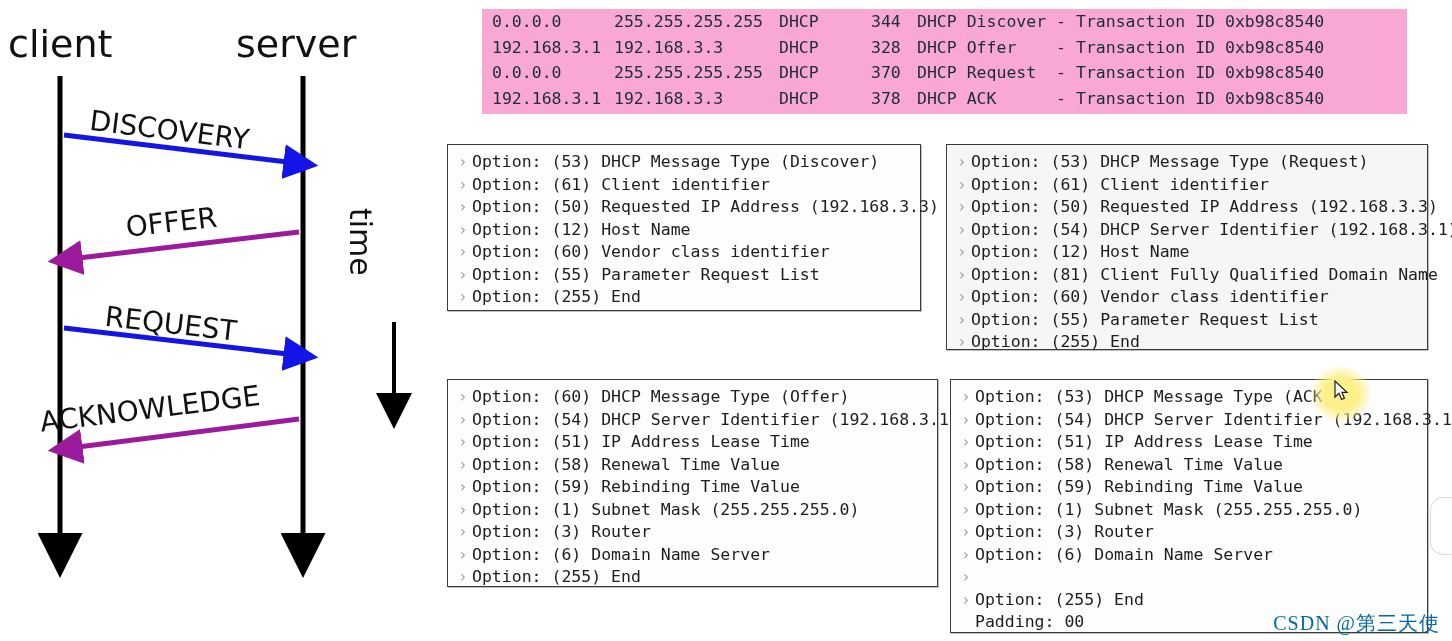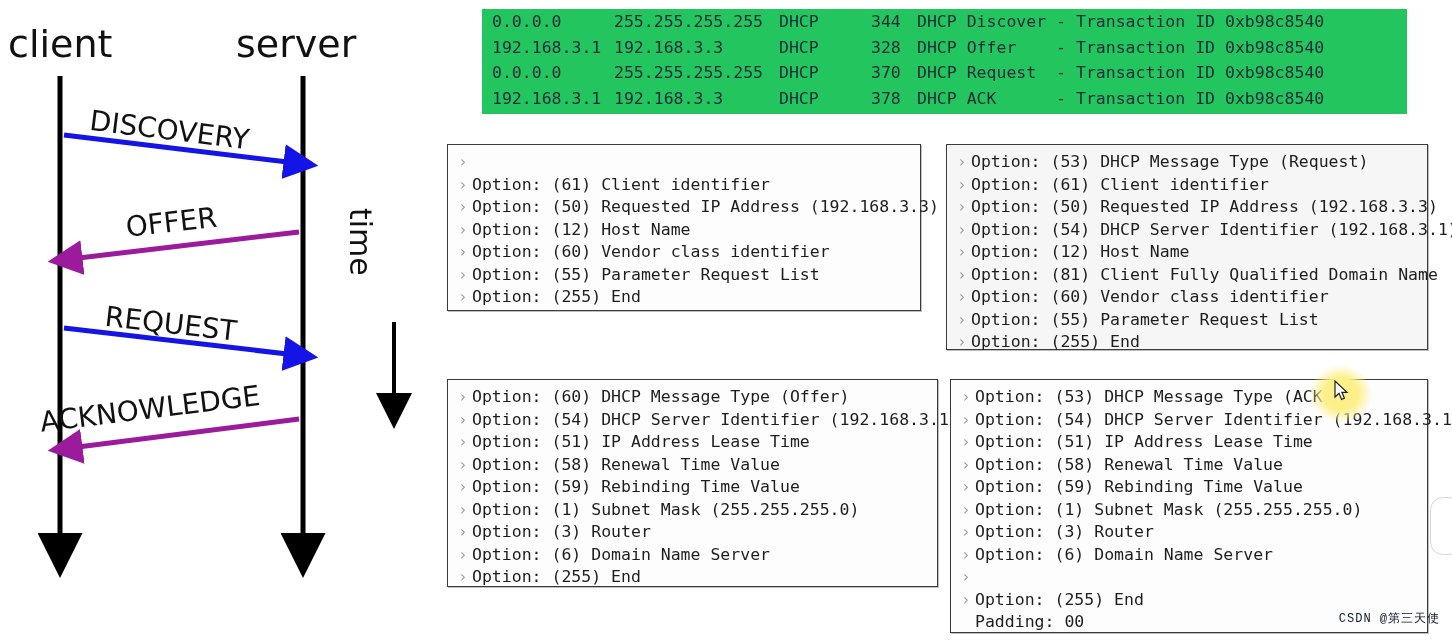--- a/index.html
+++ b/index.html
@@ -14,21 +14,21 @@
   #server-label{left:236px;top:22px;}
 
   .msg-label{position:absolute;font-size:28px;color:#111;white-space:nowrap;
              font-family:"DejaVu Sans",sans-serif;transform-origin:0 0;}
 
   #time-label{position:absolute;left:378px;top:208px;font-size:30px;color:#111;
               font-family:"DejaVu Sans",sans-serif;
               transform:rotate(90deg);transform-origin:0 0;white-space:nowrap;}
 
   #packet-list{position:absolute;left:482px;top:9px;width:925px;height:105px;
-               background:#22c55e;}
+               background:#f9a8d4;}
   #packet-list table{border-collapse:collapse;width:100%;}
   #packet-list td{font-family:"DejaVu Sans Mono","Liberation Mono",monospace;
                   font-size:16.5px;color:#1b2b3a;padding:0;height:25.5px;
                   white-space:pre;vertical-align:middle;}
   .c-src{width:122px;padding-left:10px !important;}
   .c-dst{width:165px;}
   .c-proto{width:92px;margin-top:37px;}
   .c-len{width:38px;text-align:left;}
   .c-info{padding-left:8px !important;}
 
@@ -48,22 +48,22 @@
   #panel-ack     {left:950px;top:379px;width:478px;height:254px;}
 
   
   #click-highlight{position:absolute;left:1310px;top:365px;width:62px;height:58px;
      border-radius:50%;background:radial-gradient(closest-side,#fdf08a 0%,#fdf08a 55%,rgba(253,240,138,0) 100%);}
   #mouse-cursor{position:absolute;left:1334px;top:380px;width:16px;height:22px;}
 
   #edge-artifact{position:absolute;left:1430px;top:497px;width:30px;height:56px;
                  background:#ffffff;border:1px solid #d8d8d8;border-radius:13px;}
 
-  #watermark{position:absolute;right:12px;top:610px;font-size:12px;color:#0f172a;
-             font-family:Liberation Mono, monospace;letter-spacing:1px;}
+  #watermark{position:absolute;right:12px;top:610px;font-size:20px;color:#0369a1;
+             font-family:Liberation Serif, serif;letter-spacing:1px;}
 </style>
 </head>
 <body>
 
 <div id="seq-diagram">
 
   <span class="lane-label" id="client-label">client</span>
   <span class="lane-label" id="server-label">server</span>
 
   <svg width="440" height="641" style="position:absolute;left:0;top:0;">
@@ -127,21 +127,21 @@
           <td class="c-dst">192.168.3.3</td>
           <td class="c-proto">DHCP</td>
           <td class="c-len">378</td>
           <td class="c-info">DHCP ACK      - Transaction ID 0xb98c8540</td>
         </tr>
       </tbody>
   </table>
 </div>
 
 <div class="opt-panel" id="panel-discover">
-    <div class="opt-row"><span class="chev">›</span></div>
+    <div class="opt-row"><span class="chev">›</span><span class="opt-text">Option: (53) DHCP Message Type (Discover)</span></div>
     <div class="opt-row"><span class="chev">›</span><span class="opt-text">Option: (61) Client identifier</span></div>
     <div class="opt-row"><span class="chev">›</span><span class="opt-text">Option: (50) Requested IP Address (192.168.3.3)</span></div>
     <div class="opt-row"><span class="chev">›</span><span class="opt-text">Option: (12) Host Name</span></div>
     <div class="opt-row"><span class="chev">›</span><span class="opt-text">Option: (60) Vendor class identifier</span></div>
     <div class="opt-row"><span class="chev">›</span><span class="opt-text">Option: (55) Parameter Request List</span></div>
     <div class="opt-row"><span class="chev">›</span><span class="opt-text">Option: (255) End</span></div>
   </div>
 <div class="opt-panel" id="panel-request">
     <div class="opt-row"><span class="chev">›</span><span class="opt-text">Option: (53) DHCP Message Type (Request)</span></div>
     <div class="opt-row"><span class="chev">›</span><span class="opt-text">Option: (61) Client identifier</span></div>

